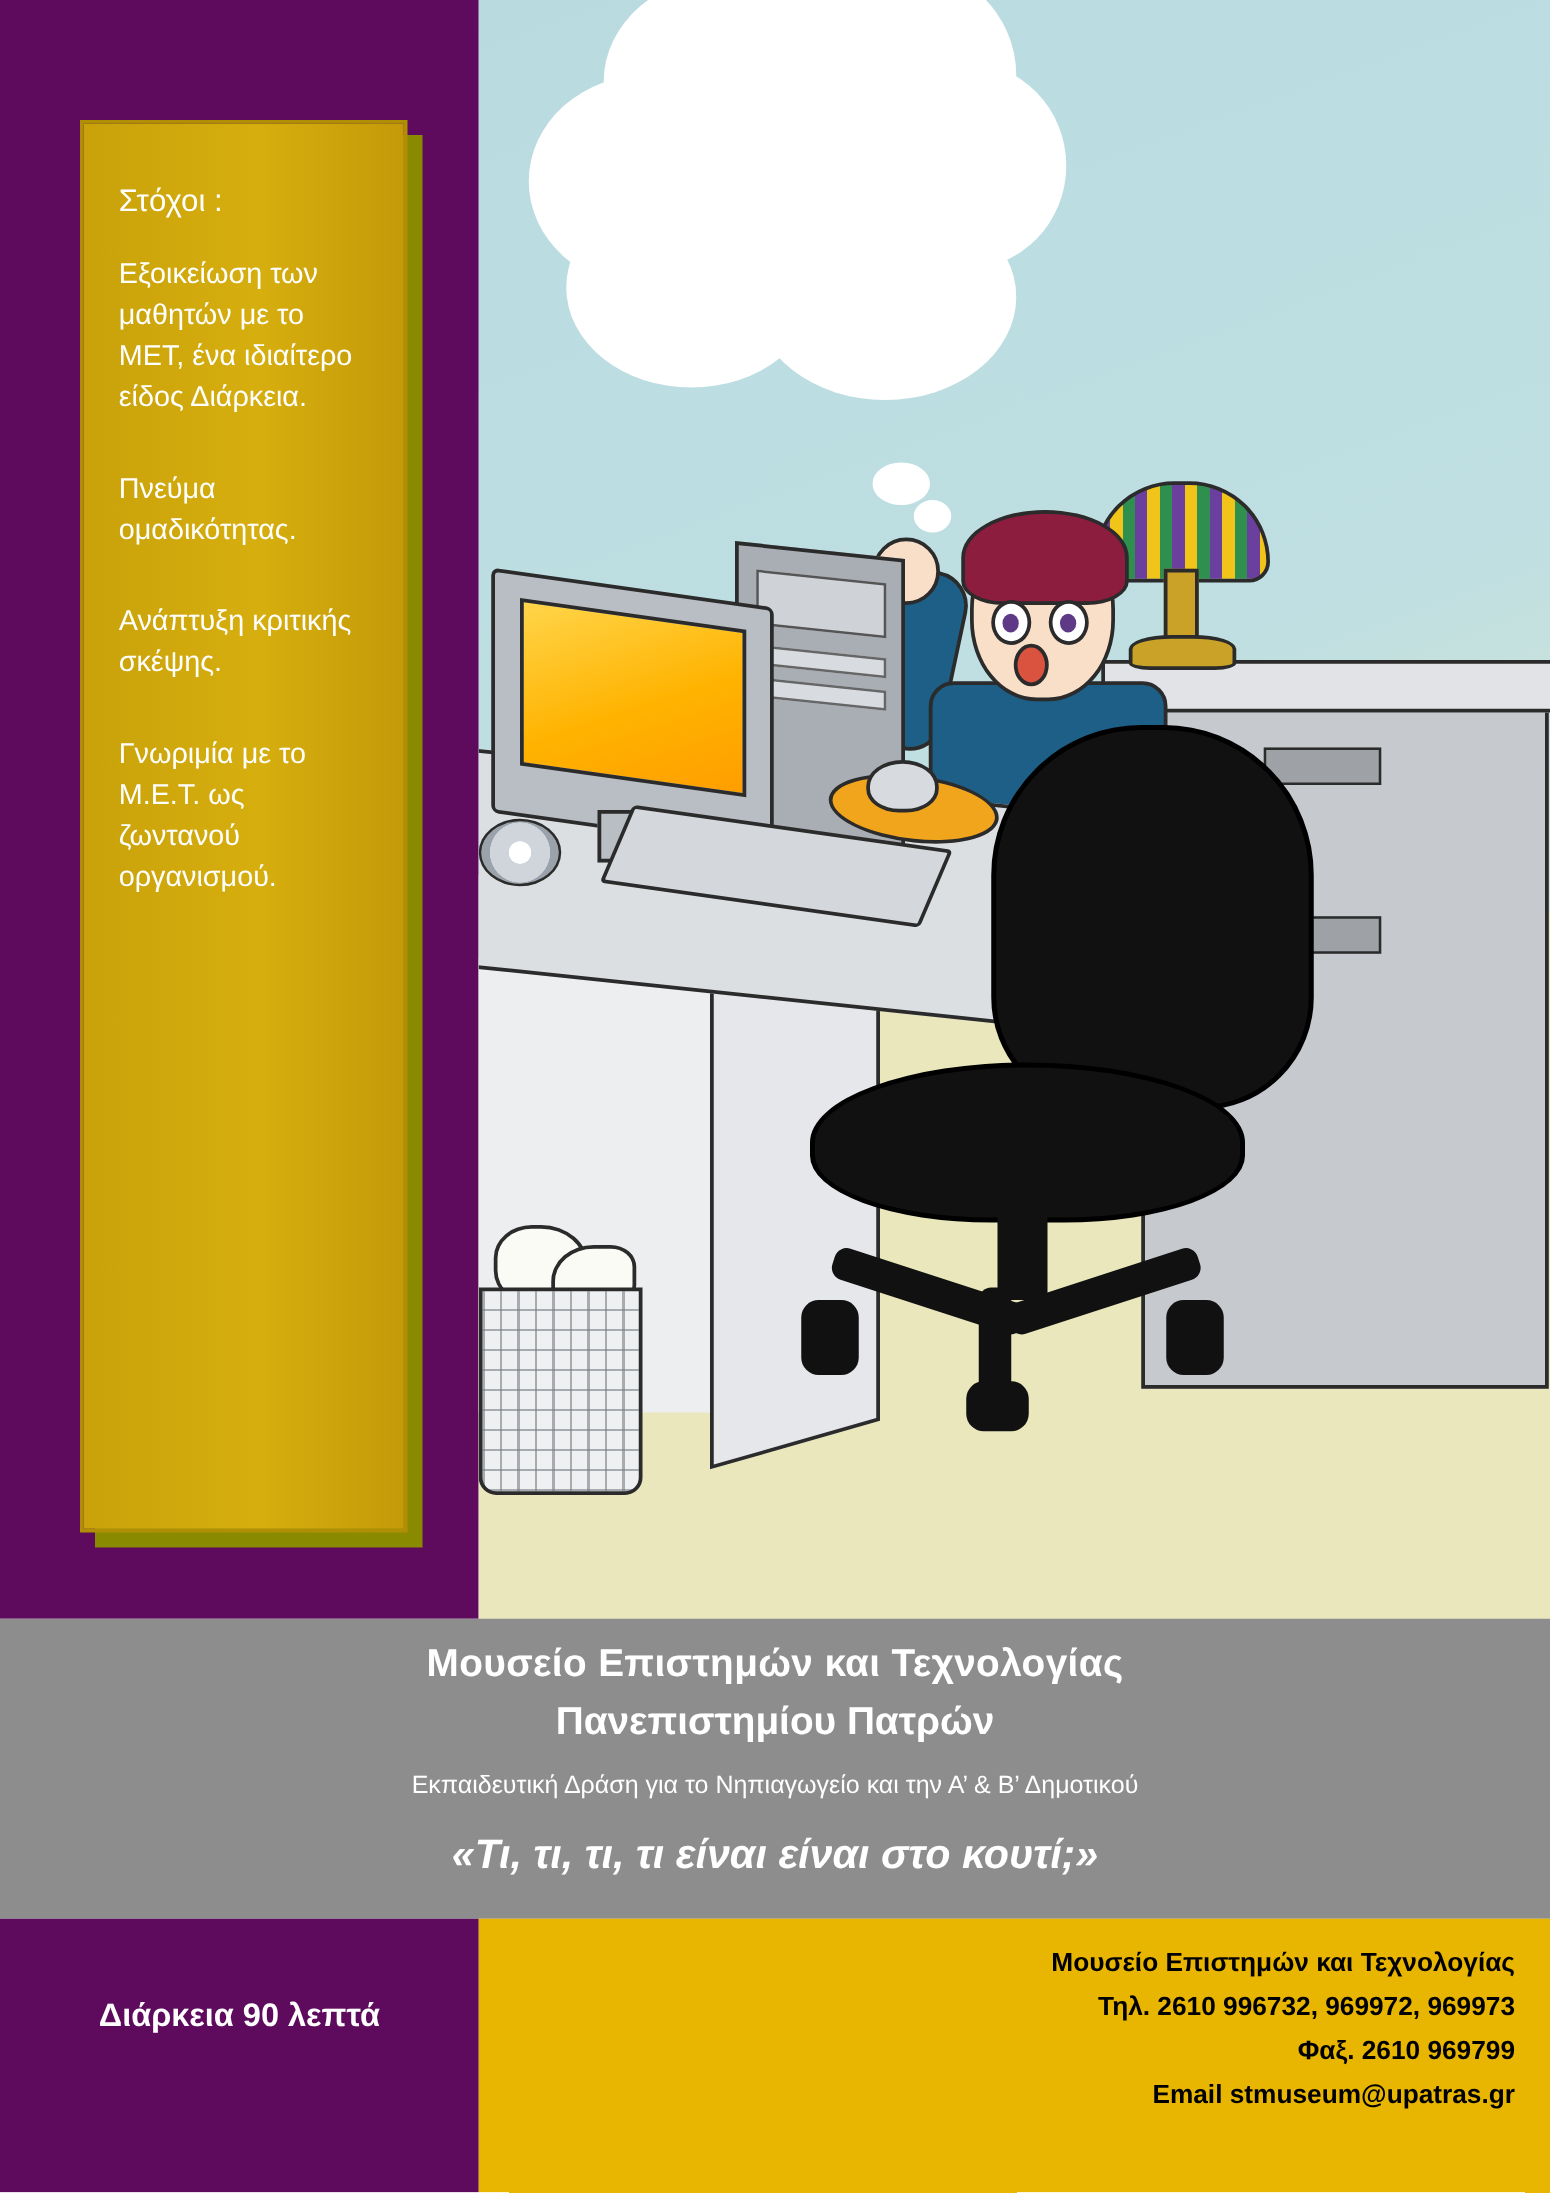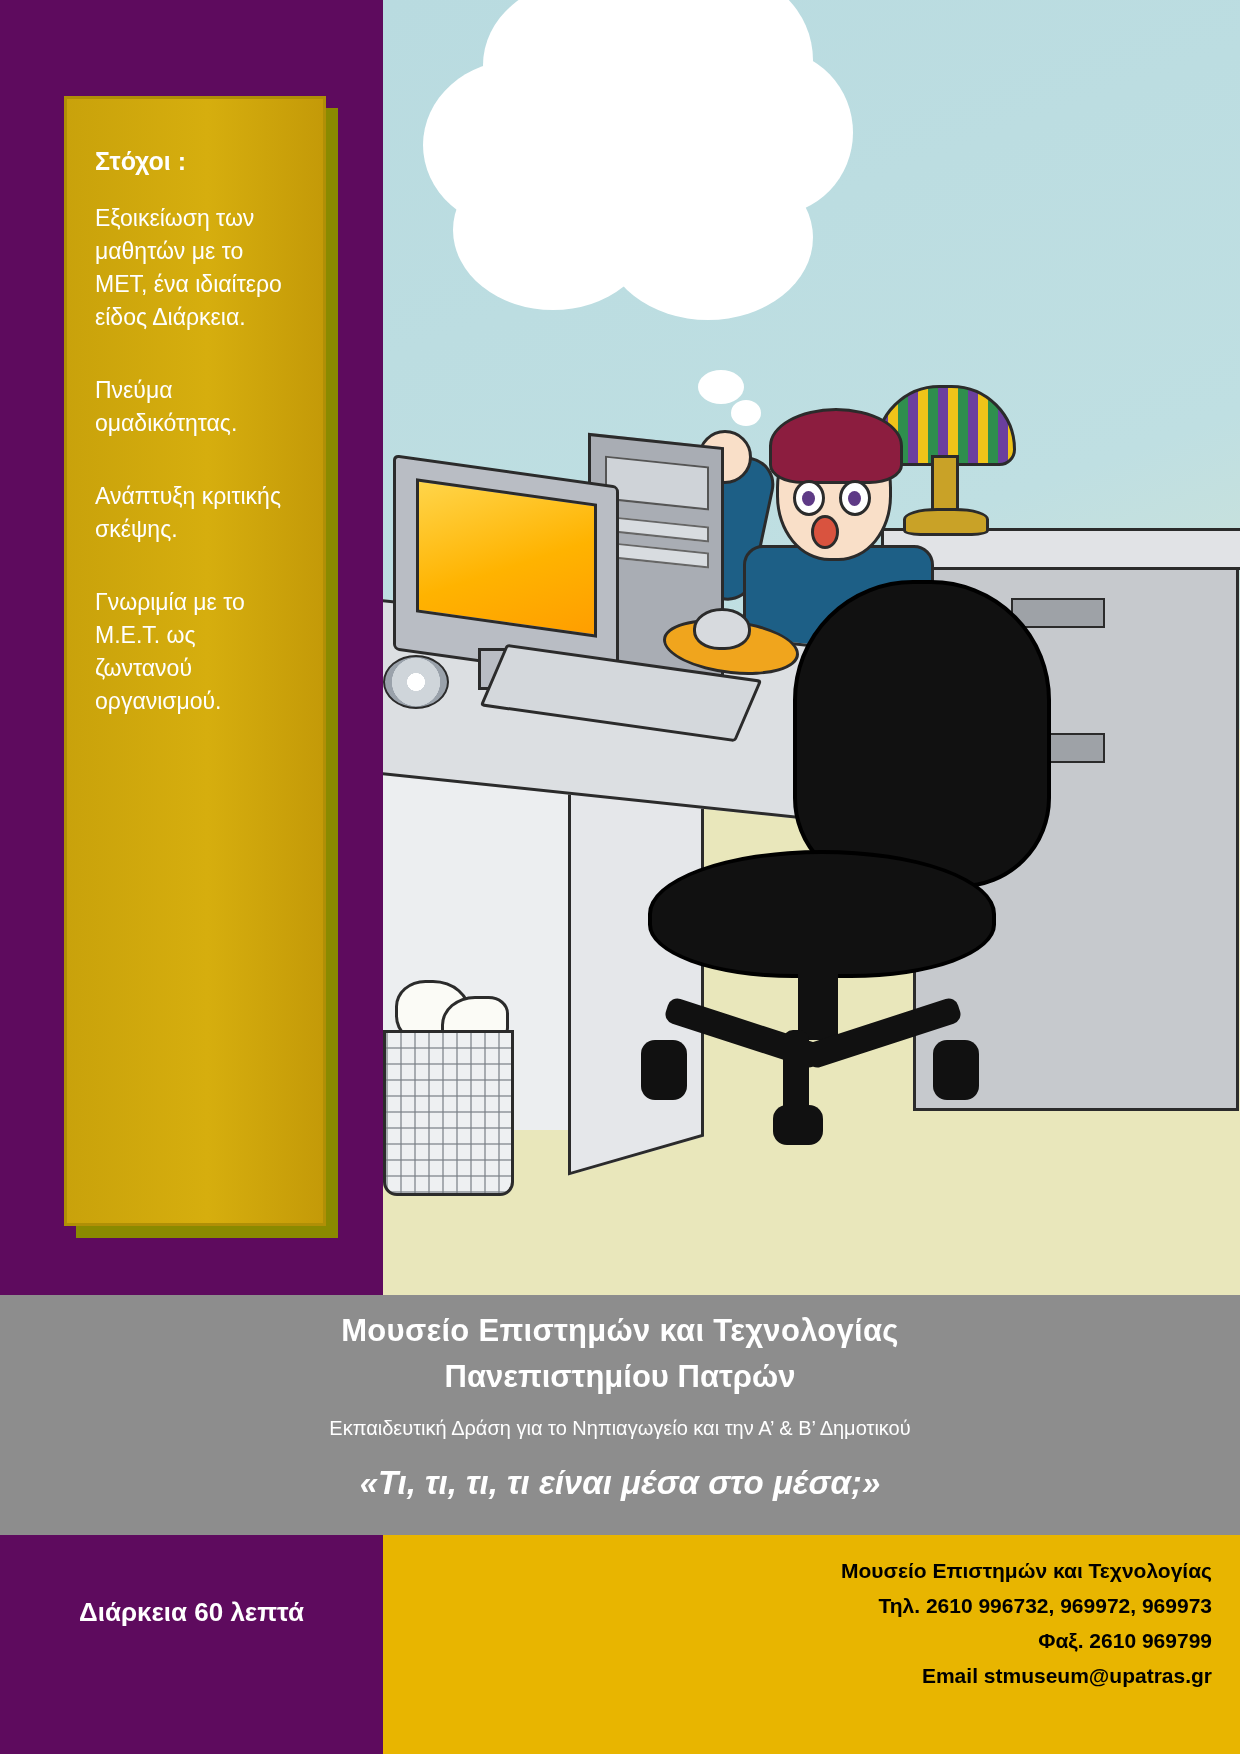--- a/index.html
+++ b/index.html
@@ -359,21 +359,21 @@
     left: 64px; top: 96px;
     width: 262px; height: 1130px;
     background: linear-gradient(90deg,#c9a20b 0%,#d6ae0e 55%,#c49a08 100%);
     border: 3px solid #b08f06;
     box-sizing: border-box;
     padding: 48px 28px 20px 28px;
     color: #ffffff;
   }
   .goals-title {
     font-size: 25px;
-    font-weight: bold;
+    font-weight: normal;
     margin-bottom: 26px;
   }
   .goals-item {
     font-size: 23px;
     line-height: 33px;
     margin-bottom: 40px;
     white-space: pre-line;
   }
 
   
@@ -535,27 +535,27 @@
       <div class="goals-item">Πνεύμα ομαδικότητας.</div>
       <div class="goals-item">Ανάπτυξη κριτικής σκέψης.</div>
       <div class="goals-item">Γνωριμία με το Μ.Ε.Τ. ως ζωντανού οργανισμού.</div>
     </div>
   </div>
 
   <div class="grey-band">
     <div class="band-title1">Μουσείο Επιστημών και Τεχνολογίας</div>
     <div class="band-title2">Πανεπιστημίου Πατρών</div>
     <div class="band-sub">Εκπαιδευτική Δράση για το Νηπιαγωγείο και την Α’ &amp; Β’ Δημοτικού</div>
-    <div class="band-quote">«Τι, τι, τι, τι είναι μέσα στο μέσα;»</div>
+    <div class="band-quote">«Τι, τι, τι, τι είναι είναι στο κουτί;»</div>
   </div>
 
   <div class="bottom-area">
     <div class="bottom-purple"></div>
     <div class="bottom-yellow"></div>
-    <div class="duration">Διάρκεια  60 λεπτά</div>
+    <div class="duration">Διάρκεια  90 λεπτά</div>
     <div class="contact">
       <div>Μουσείο Επιστημών και Τεχνολογίας</div>
       <div>Τηλ. 2610 996732, 969972, 969973</div>
       <div>Φαξ. 2610 969799</div>
       <div>Email stmuseum@upatras.gr</div>
     </div>
   </div>
 
 </div>
 

